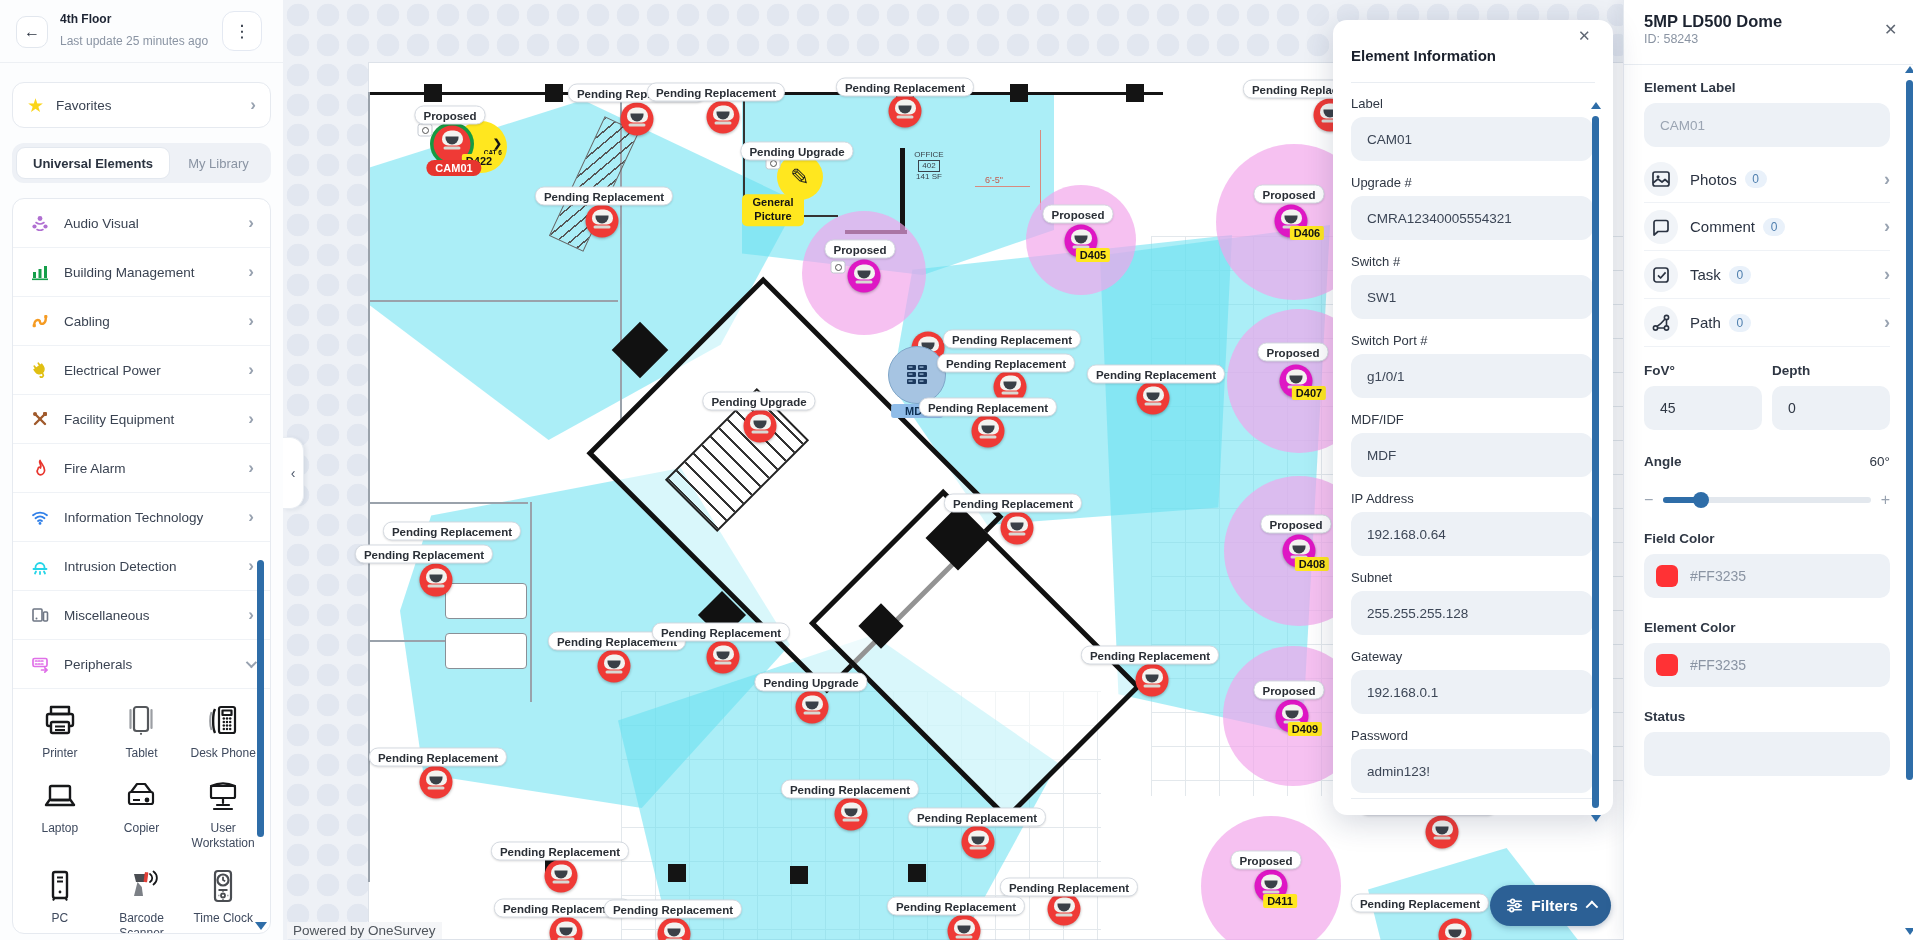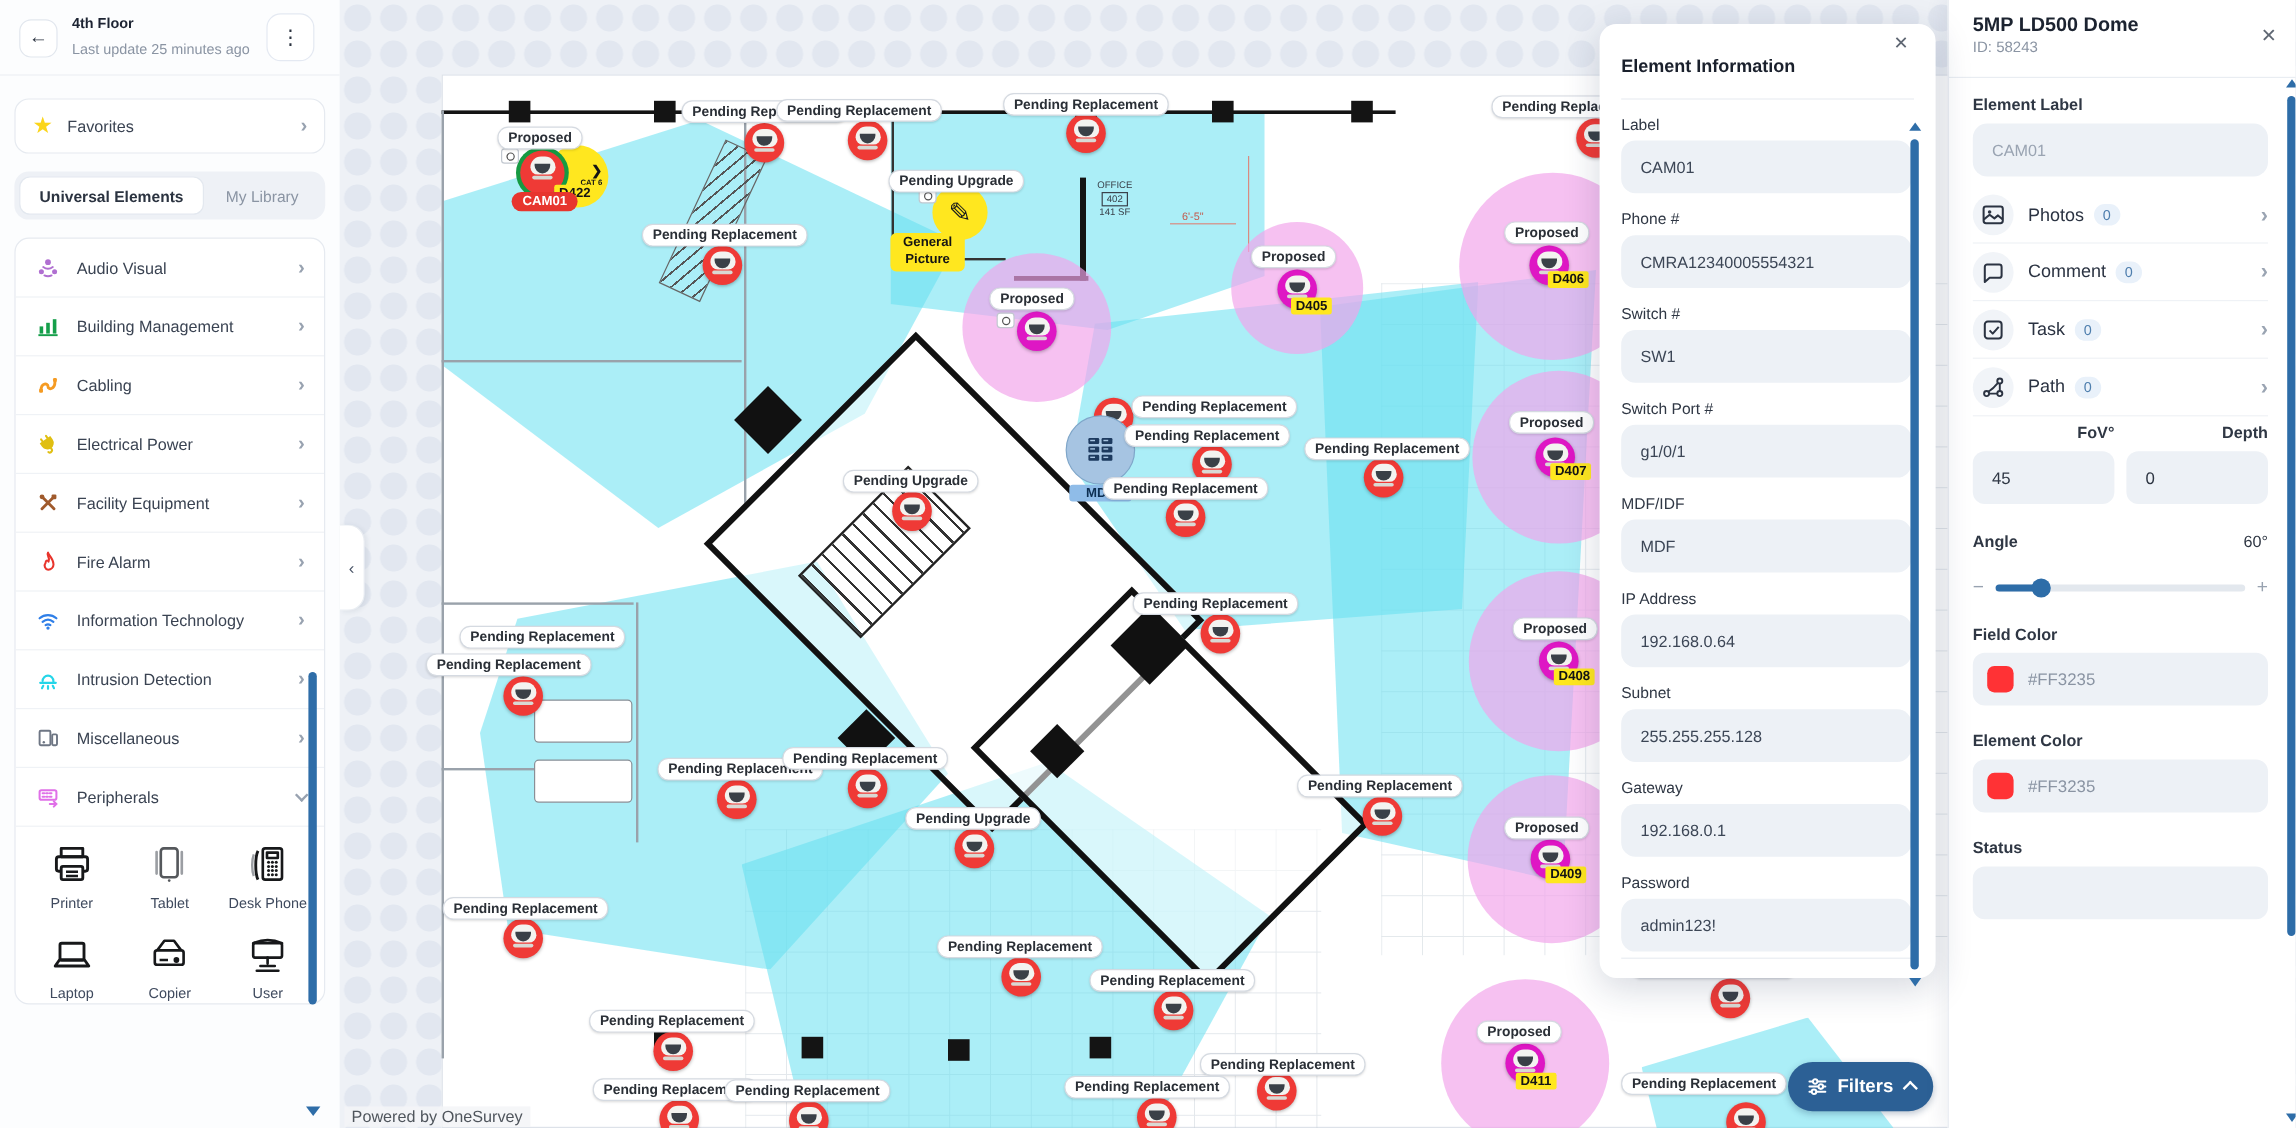--- a/index.html
+++ b/index.html
@@ -94,21 +94,21 @@
   #fav-card{position:absolute;left:12px;top:82px;width:259px;height:46px;background:#fff;
     border:1px solid #e6eaf0;border-radius:12px;display:flex;align-items:center;padding:0 14px;cursor:pointer;}
   #fav-card .star{color:#fbd51a;font-size:19px;margin-right:12px;}
   #fav-card .flabel{font-size:13.5px;color:#3a4352;flex:1;}
   .chev-r{color:#98a2b0;font-size:17px;font-weight:700;}
   #tabs{position:absolute;left:12px;top:143px;width:259px;height:40px;background:#eef1f6;
     border-radius:12px;display:flex;align-items:center;padding:4px;}
   #tab-active{background:#fff;border:1px solid #e3e8ef;border-radius:9px;height:32px;
     display:flex;align-items:center;padding:0 16px;font-size:13px;font-weight:700;color:#2b3340;cursor:pointer;}
   #tab-inactive{flex:1;text-align:center;font-size:13px;color:#8a94a3;cursor:pointer;}
-  #cat-card{position:absolute;left:12px;top:198px;width:259px;height:639px;background:#fff;
+  #cat-card{position:absolute;left:12px;top:198px;width:259px;height:736px;background:#fff;
     border:1px solid #e6eaf0;border-radius:12px;overflow:hidden;}
   .cat-item{height:49px;display:flex;align-items:center;padding:0 16px;border-bottom:1px solid #eff2f6;cursor:pointer;}
   .cat-icon{width:22px;height:22px;margin-right:13px;display:flex;align-items:center;justify-content:center;}
   .cat-label{flex:1;font-size:13.5px;color:#3a4352;}
   .chev-d{width:8px;height:8px;border-right:2px solid #98a2b0;border-bottom:2px solid #98a2b0;
     transform:rotate(45deg) translateY(-2px);}
   #periph-grid{display:grid;grid-template-columns:1fr 1fr 1fr;padding:10px 6px 0 6px;row-gap:14px;}
   .p-item{display:flex;flex-direction:column;align-items:center;cursor:pointer;}
   .p-icon{width:44px;height:44px;display:flex;align-items:center;justify-content:center;}
   .p-label{font-size:12px;color:#3f4a5e;text-align:center;line-height:1.2;margin-top:3px;max-width:74px;}
@@ -154,21 +154,21 @@
     align-items:center;justify-content:center;margin-right:12px;}
   .r-label{font-size:15px;color:#2b3342;margin-right:8px;}
   .r-badge{min-width:22px;height:18px;border-radius:9px;background:#e9f1fa;color:#4f7fae;
     font-size:12px;display:flex;align-items:center;justify-content:center;padding:0 6px;}
   .r-chev{margin-left:auto;color:#9aa4b2;font-size:18px;font-weight:700;}
   #dt-rows{margin-top:8px;}
   #dt-btns{display:flex;gap:10px;margin-top:14px;}
   .dt-btn{flex:1;height:40px;border:1px solid #dfe5ec;border-radius:10px;background:#fff;
     display:flex;align-items:center;justify-content:center;gap:8px;font-size:14.5px;
     font-weight:700;color:#1f2937;cursor:pointer;}
-  #fov-row{display:flex;gap:10px;margin-top:6px;text-align:right;}
+  #fov-row{display:flex;gap:10px;margin-top:16px;}
   #fov-row .half{flex:1;}
   .num-input{height:44px;background:#edf1f6;border-radius:10px;display:flex;align-items:center;
     padding:0 16px;font-size:14px;color:#2f3744;cursor:text;}
   #angle-head{display:flex;justify-content:space-between;margin-top:24px;}
   #angle-head .av{font-size:13.5px;color:#2f3744;}
   #slider-row{display:flex;align-items:center;gap:10px;margin-top:14px;}
   .pm{color:#98a2b0;font-size:16px;cursor:pointer;}
   #slider-track{position:relative;flex:1;height:6px;border-radius:3px;background:#e3e8ee;cursor:pointer;}
   #slider-fill{position:absolute;left:0;top:0;height:6px;width:18%;border-radius:3px;background:#2e6da8;}
   #slider-thumb{position:absolute;left:18%;top:50%;transform:translate(-50%,-50%);width:16px;height:16px;
@@ -733,21 +733,21 @@
 
 <div id="ei-panel" class="abs">
   <div id="ei-title">Element Information</div>
   <div id="ei-divider"></div>
   <div id="ei-fields">
       <div class="field">
         <div class="f-label">Label</div>
         <div class="f-input">CAM01</div>
       </div>
       <div class="field">
-        <div class="f-label">Phone #</div>
+        <div class="f-label">Upgrade #</div>
         <div class="f-input">CMRA12340005554321</div>
       </div>
       <div class="field">
         <div class="f-label">Switch #</div>
         <div class="f-input">SW1</div>
       </div>
       <div class="field">
         <div class="f-label">Switch Port #</div>
         <div class="f-input">g1/0/1</div>
       </div>

